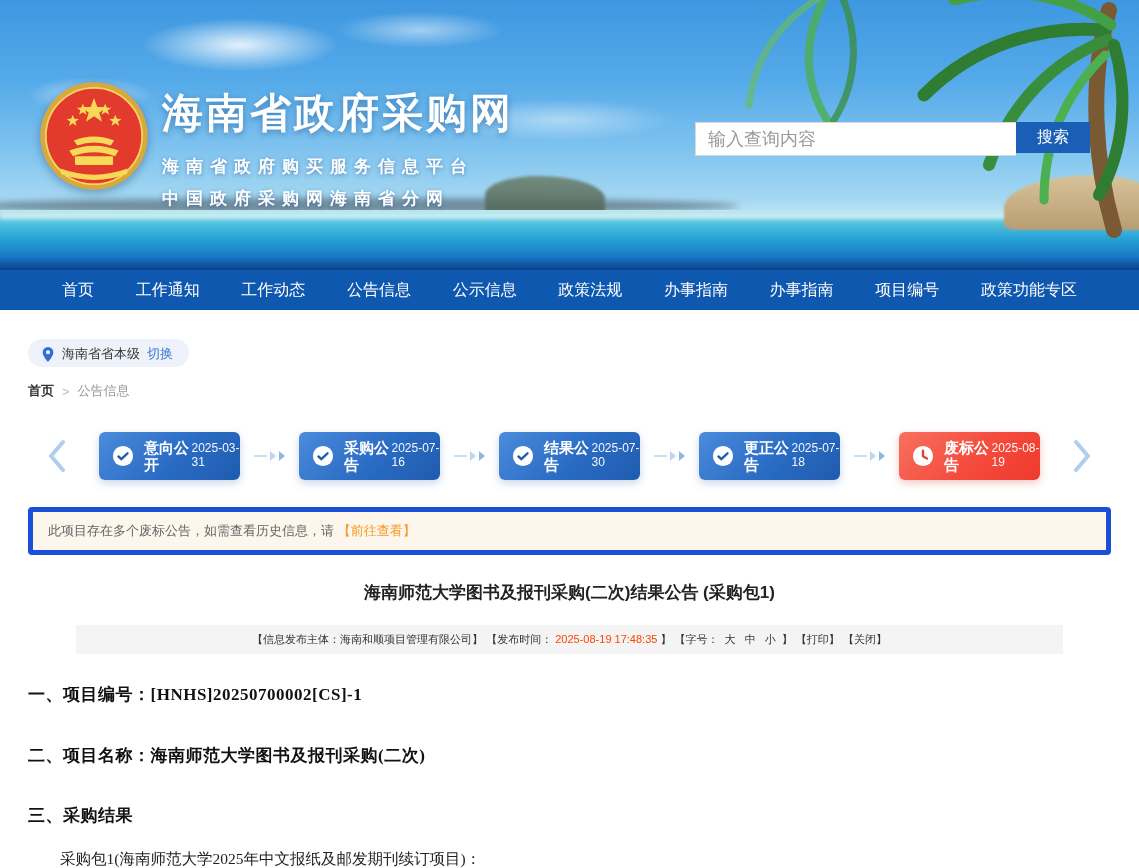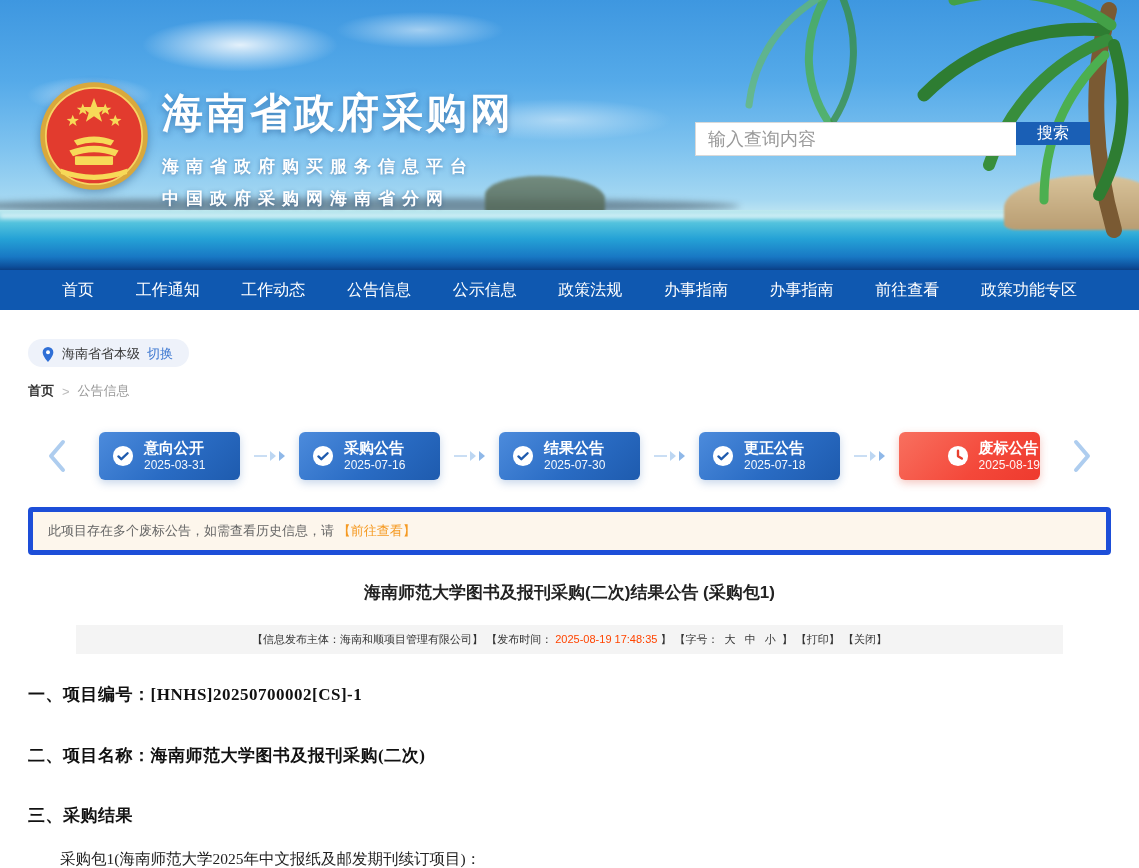--- a/index.html
+++ b/index.html
@@ -42,21 +42,21 @@
     text-shadow:0 2px 6px rgba(15,60,120,.45); }
   .site-sub { font-size:17px; font-weight:bold; letter-spacing:7px; margin-top:14px;
     text-shadow:0 1px 4px rgba(15,60,120,.45); }
   .site-sub.second { margin-top:9px; }
 
   .search-box { position:absolute; top:122px; right:49px; display:flex; z-index:5; }
   .search-input { width:321px; height:34px; border:1px solid #d9d9d9; border-right:none;
     padding:0 12px; font-size:18px; color:#333; outline:none;
     font-family:"Liberation Sans","DejaVu Sans",sans-serif; }
   .search-input::placeholder { color:#999; }
-  .search-btn { width:74px; height:23px; border:none; background:#1a5fb5; color:#fff;
+  .search-btn { width:74px; height:31px; border:none; background:#1a5fb5; color:#fff;
     font-size:16px; cursor:pointer; font-family:"Liberation Sans","DejaVu Sans",sans-serif; }
 
   
   .navbar { width:1139px; height:40px; background:#0f58b0; display:flex;
     align-items:center; justify-content:space-between; padding:0 62px; }
   .nav-item { color:#fff; font-size:16px; font-weight:500; line-height:40px;
     white-space:nowrap; cursor:pointer; }
 
   
   .main { padding:0 28px; }
@@ -78,21 +78,21 @@
   .tl-chevron { position:absolute; top:12px; width:26px; height:38px; cursor:pointer; }
   .tl-chevron.left { left:16px; } .tl-chevron.right { right:16px; }
   .tl-cards { display:flex; align-items:center; }
   .tl-card { width:141px; height:48px; border-radius:6px; color:#fff; cursor:pointer;
     display:flex; align-items:center; padding-left:13px; gap:10px;
     background:linear-gradient(135deg,#4c8bdc 0%,#2a6cc4 55%,#1e5bae 100%);
     box-shadow:0 3px 8px rgba(30,90,170,.25); }
   .tl-card.red { background:linear-gradient(135deg,#f8705f 0%,#f4483a 60%,#ee3a2e 100%);
     box-shadow:0 3px 8px rgba(220,70,50,.3);justify-content:flex-end; }
   .tl-card .cicon { width:22px; height:22px; flex:0 0 22px; }
-  .tl-texts { display:flex; flex-direction:column; line-height:1.15; }
+  .tl-texts { display:flex; flex-direction:row; line-height:1.15; }
   .tl-title { font-size:15px; font-weight:bold; }
   .tl-date { font-size:12px; margin-top:3px; opacity:.95; }
   .connector { width:59px; display:flex; align-items:center; justify-content:center; gap:3px; }
   .conn-dash { width:13px; height:2px; background:#cadef4; }
   .conn-arrow { width:0; height:0; border-top:5px solid transparent; border-bottom:5px solid transparent; }
   .conn-arrow.a1 { border-left:6px solid #bcd6f2; }
   .conn-arrow.a2 { border-left:6px solid #8fb8e8; }
 
   
   .notice { margin-top:20px; background:#fdf6ec; border:5px solid #1d4ed8; border-radius:4px;
@@ -169,21 +169,21 @@
 
 <div class="navbar">
   <div class="nav-item">首页</div>
   <div class="nav-item">工作通知</div>
   <div class="nav-item">工作动态</div>
   <div class="nav-item">公告信息</div>
   <div class="nav-item">公示信息</div>
   <div class="nav-item">政策法规</div>
   <div class="nav-item">办事指南</div>
   <div class="nav-item">办事指南</div>
-  <div class="nav-item">前往查看</div>
+  <div class="nav-item">项目编号</div>
   <div class="nav-item">政策功能专区</div>
 </div>
 
 <div class="main">
 
   <div class="location-pill">
     <svg class="pin" viewBox="0 0 24 28">
       <path fill="#2f6fd6" d="M12 1a9.2 9.2 0 0 0-9.2 9.2C2.8 17 12 27 12 27s9.2-10 9.2-16.8A9.2 9.2 0 0 0 12 1z"></path>
       <circle cx="12" cy="10" r="3.4" fill="#fff"></circle>
     </svg>

